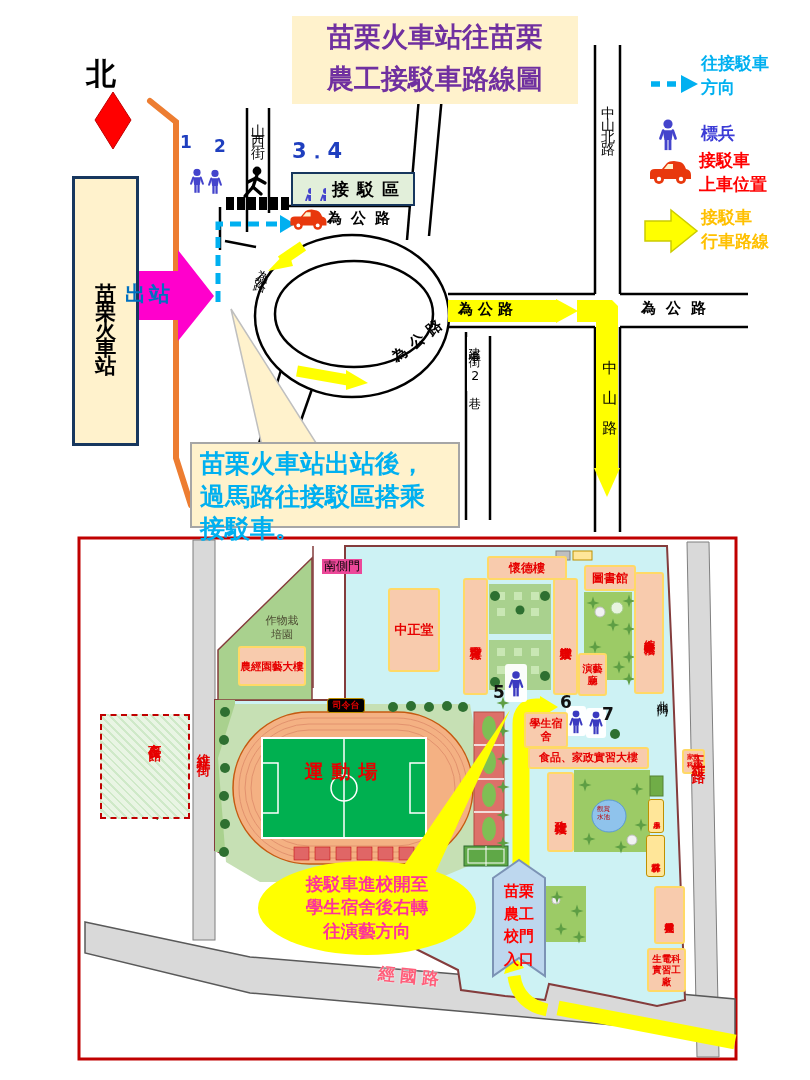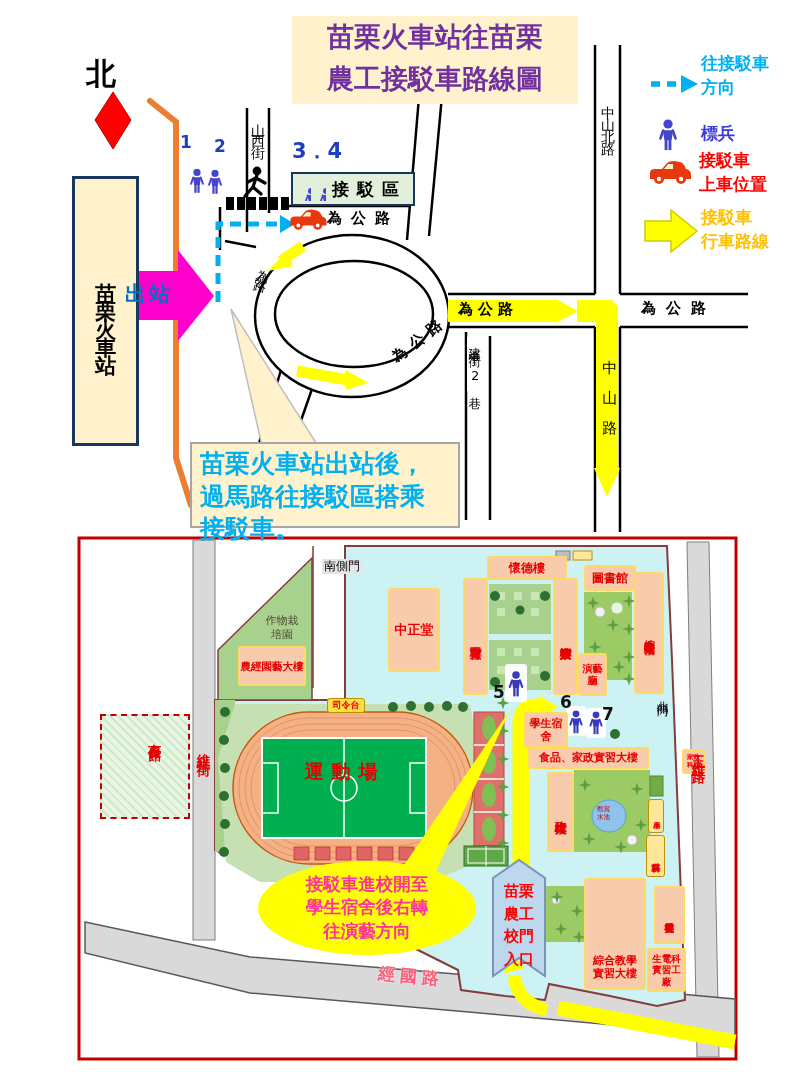--- a/index.html
+++ b/index.html
@@ -352,21 +352,21 @@
 接駁車。</div>
 
 <div class="lab b" style="left:701px;top:52px;font-size:17px;color:#00B0F0;line-height:1.4;">往接駁車
 方向</div>
 <div class="lab b" style="left:701px;top:123px;font-size:17px;color:#3B3BD6;text-align:center;">標兵</div>
 <div class="lab b" style="left:699px;top:149px;font-size:17px;color:#FF0000;line-height:1.4;">接駁車
 上車位置</div>
 <div class="lab b" style="left:701px;top:206px;font-size:17px;color:#FFC000;line-height:1.4;">接駁車
 行車路線</div>
 
-<div class="lab" style="left:322px;top:559px;font-size:12px;background:#e5e5e5;padding:0 2px;">南側門</div>
+<div class="lab" style="left:322px;top:559px;font-size:12px;background:#ec4899;padding:0 2px;">南側門</div>
 <div class="lab v" style="left:655px;top:692px;font-size:11.5px;letter-spacing:2px;">北側門</div>
 
 <div class="lab" style="left:256px;top:614px;width:52px;font-size:11px;color:#4d4d33;text-align:center;">作物栽
 培園</div>
 
 <div class="bldg" style="left:238px;top:646px;width:68px;height:40px;font-size:10.5px;">農經園藝大樓</div>
 <div class="bldg" style="left:388px;top:588px;width:52px;height:84px;font-size:13px;">中正堂</div>
 <div class="bldg" style="left:487px;top:556px;width:80px;height:24px;font-size:12px;">懷德樓</div>
 <div class="bldg v" style="left:463px;top:578px;width:25px;height:117px;font-size:12px;">育賢樓</div>
 <div class="bldg v" style="left:553px;top:578px;width:25px;height:117px;font-size:12px;">崇實樓</div>
@@ -381,23 +381,21 @@
 科館</div>
 <div class="bldg v" style="left:547px;top:772px;width:27px;height:80px;font-size:12px;">行政大樓</div>
 <div class="lab" style="left:597px;top:805px;font-size:6.5px;color:#C00000;text-align:center;">觀賞
 水池</div>
 <div class="bldg v" style="left:648px;top:799px;width:16px;height:34px;font-size:7px;background:#FFE699;border:1px solid #BF9000;">小木屋</div>
 <div class="bldg v" style="left:646px;top:835px;width:19px;height:42px;font-size:9px;background:#FFE699;border:1px solid #BF9000;">森林科</div>
 <div class="bldg v" style="left:654px;top:886px;width:31px;height:58px;font-size:9.5px;">生電科大樓</div>
 <div class="bldg" style="left:647px;top:948px;width:39px;height:44px;font-size:9.5px;">生電科
 實習工
 廠</div>
-<div class="bldg" style="left:584px;top:878px;width:62px;height:112px;font-size:11px;align-items:flex-end;padding-bottom:8px;">綜合教學
-實習大樓</div>
-<div class="bldg" style="left:327px;top:698px;width:38px;height:15px;font-size:9px;background:#fde047;border:1px solid #BF9000;">司令台</div>
+<div class="bldg" style="left:327px;top:698px;width:38px;height:15px;font-size:9px;background:#000000;border:1px solid #BF9000;">司令台</div>
 
 <div class="dashedarea"></div>
 <div class="lab v b roadname" style="left:146px;top:733px;font-size:13px;letter-spacing:3px;">畜保館</div>
 
 <div class="lab b" style="left:300px;top:760px;width:90px;font-size:19px;color:#E60000;letter-spacing:8px;text-align:center;">運動場</div>
 
 <div class="lab v b roadname" style="left:195px;top:742px;font-size:13.5px;letter-spacing:5px;">維祥街</div>
 <div class="lab v b roadname" style="left:690px;top:745px;font-size:13.5px;letter-spacing:7px;">玉維路</div>
 <div class="lab b" style="left:378px;top:966px;font-size:17px;color:#FF5E7A;letter-spacing:5px;transform:rotate(5.5deg);text-shadow:0 0 2px #fff;">經國路</div>
 

